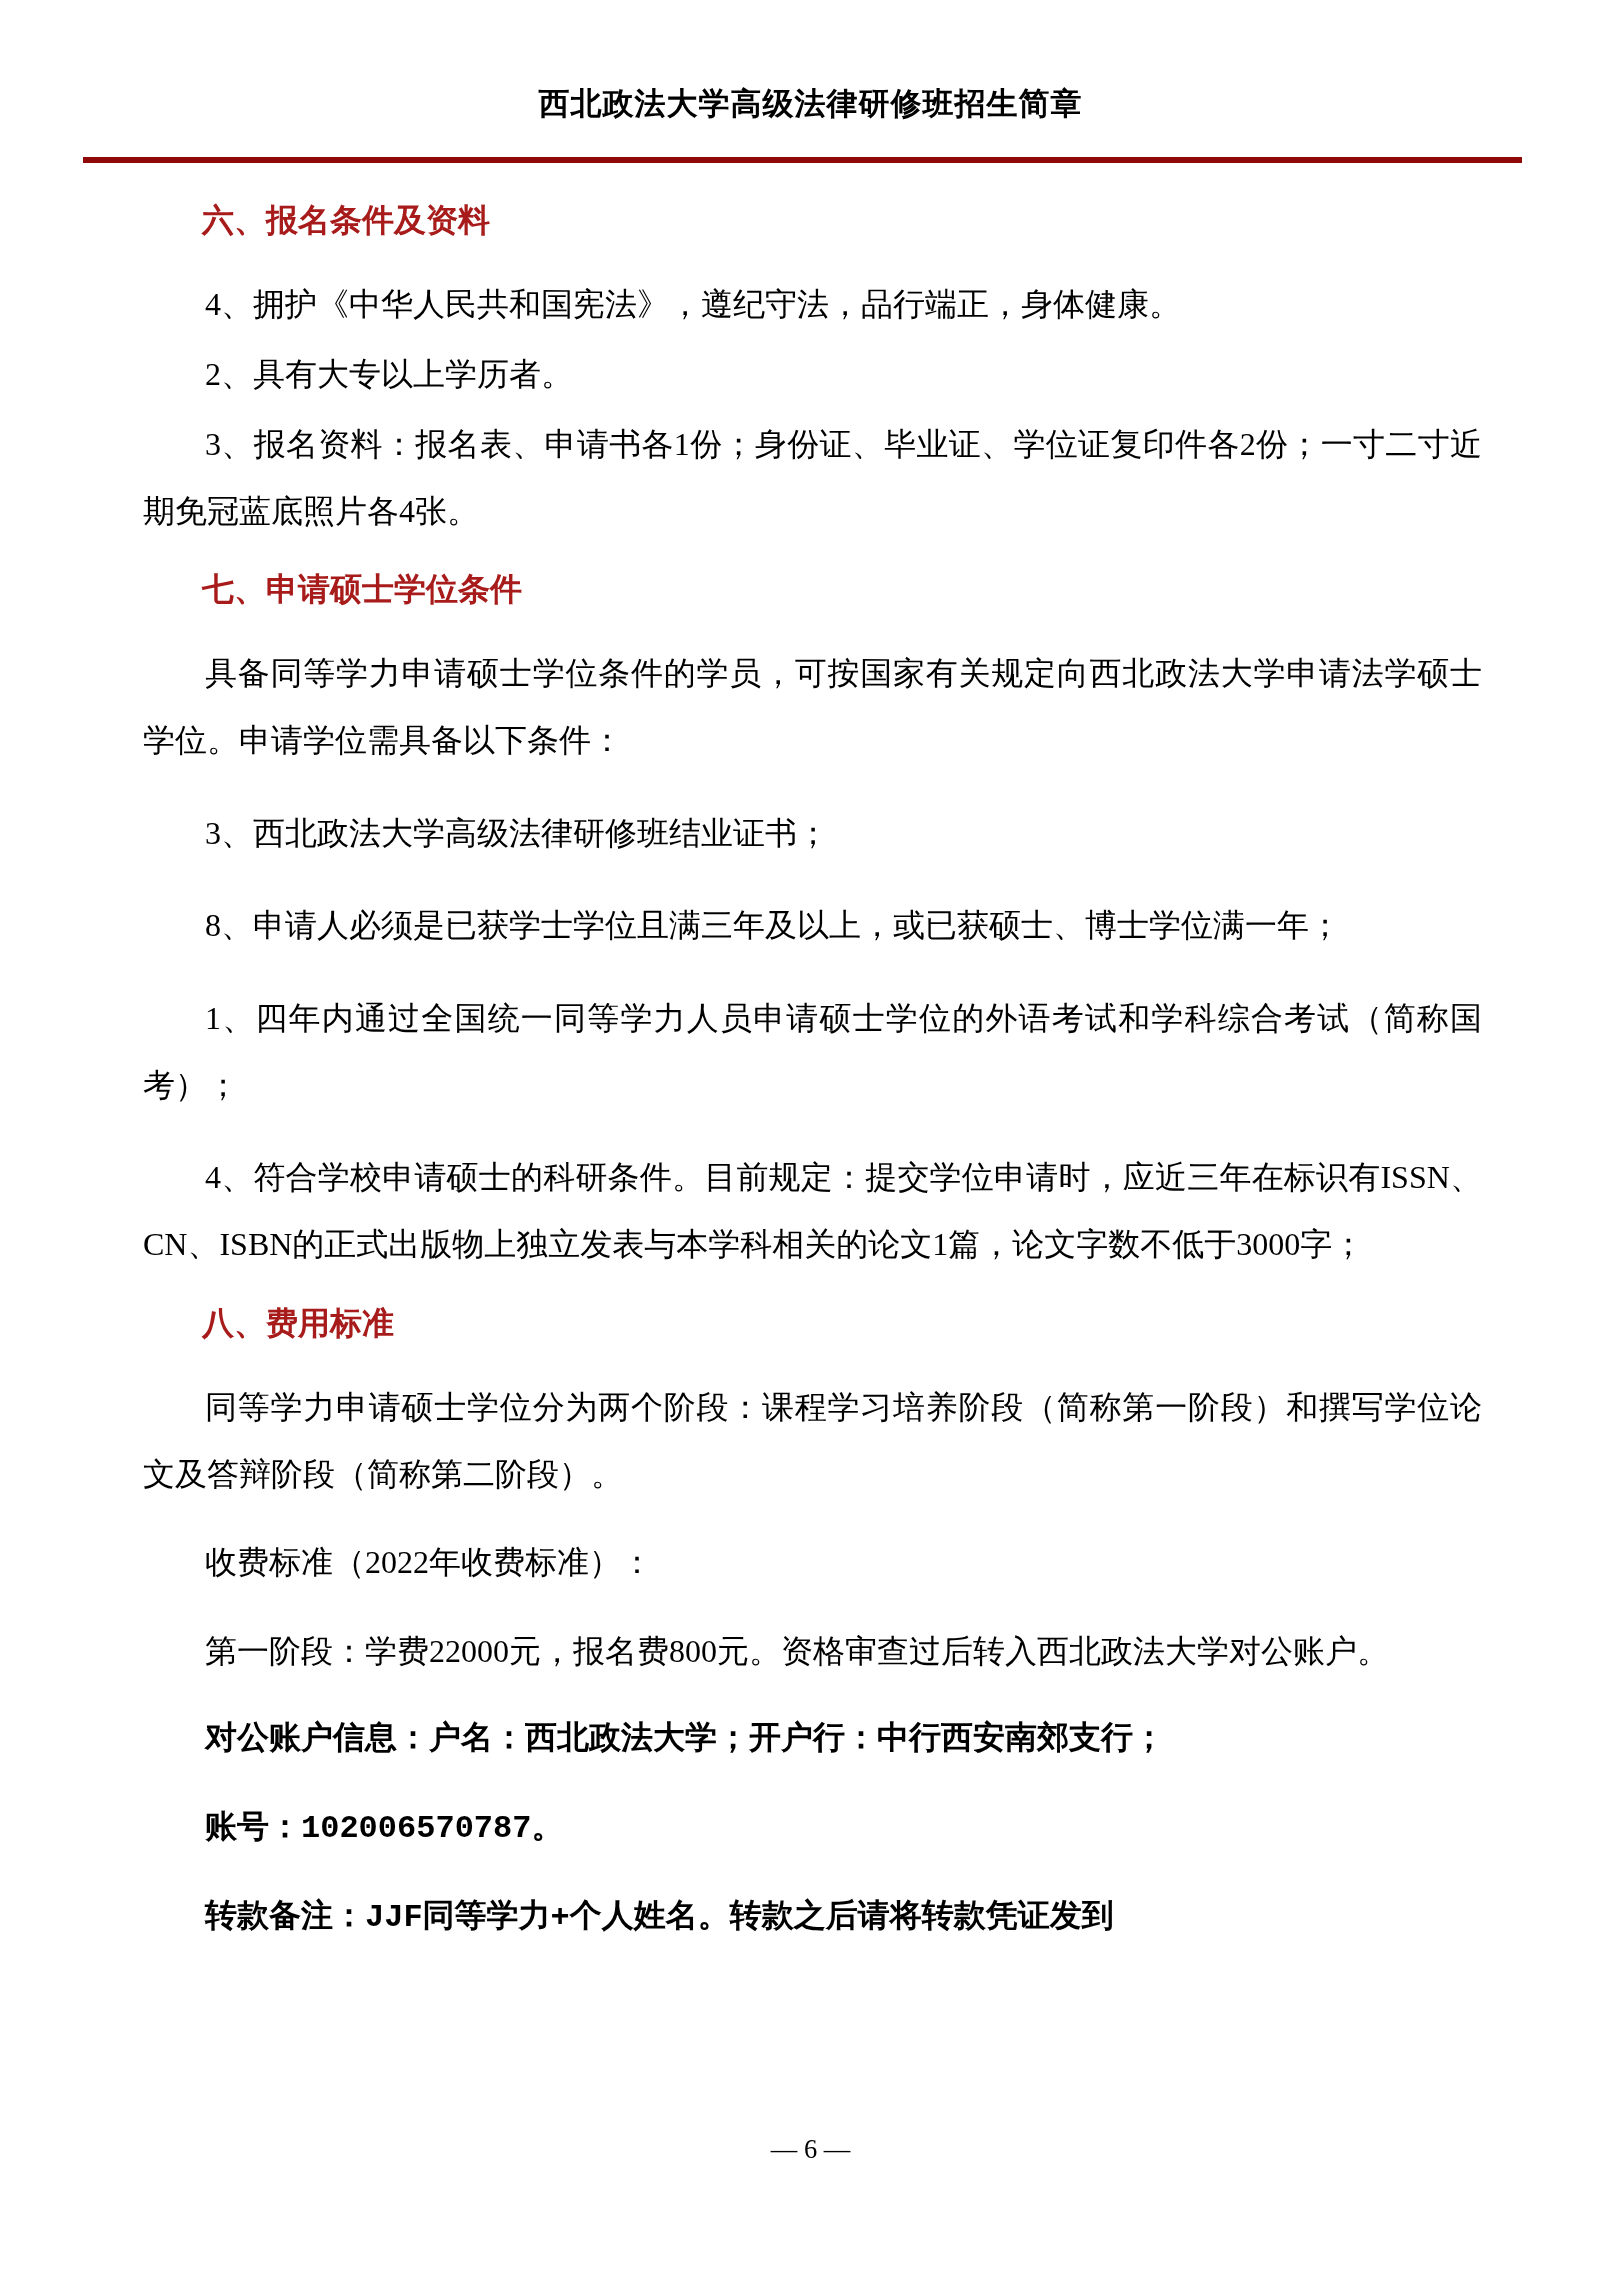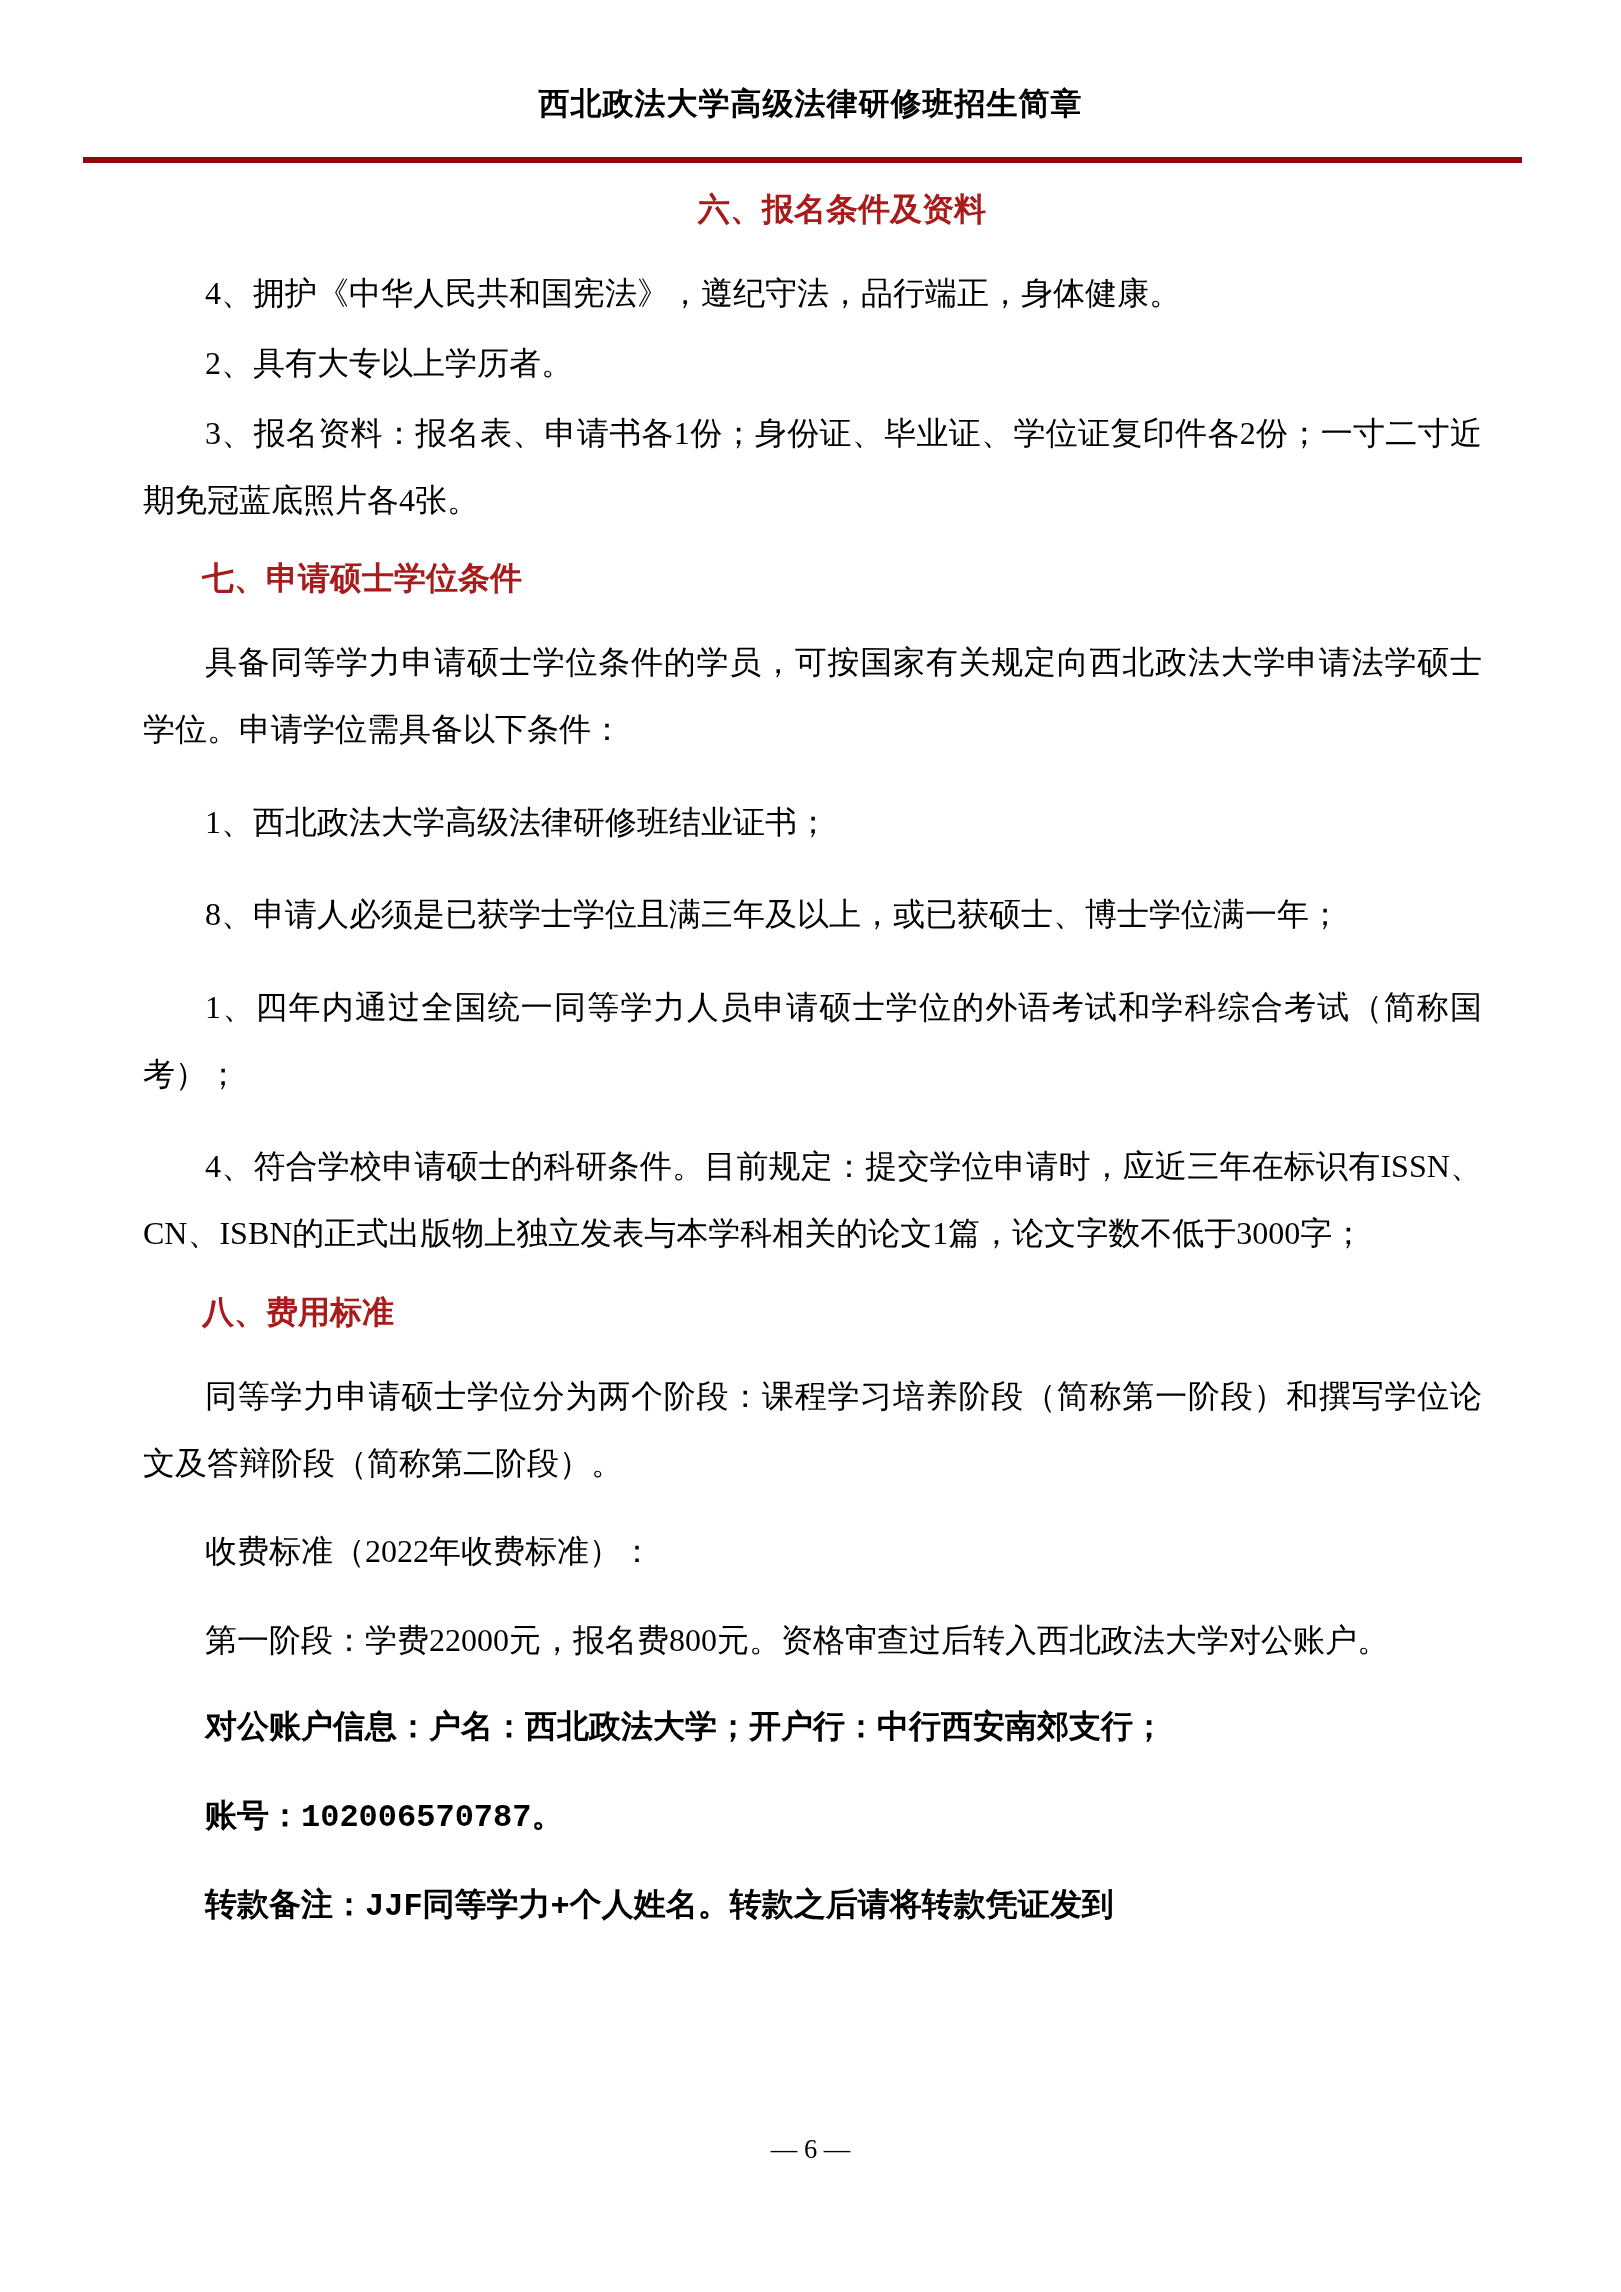--- a/index.html
+++ b/index.html
@@ -39,21 +39,21 @@
     text-align: justify;
   }
   .sec-heading {
     margin: 23.5px 0 29px 59px;
     font-size: 32px;
     line-height: 43px;
     font-weight: bold;
     color: #a81b1b;
     text-align: left;
   }
-  .sec-6 .sec-heading { margin-top: 25px; text-align: center; }
+  .sec-6 .sec-heading { margin-top: 36px; }
   .content p {
     margin: 0;
     text-indent: 62px;
   }
   .sec-6 p { margin-bottom: 2.9px; }
   .sec-7 p.item { margin-top: 25.5px; }
   .sec-8 p.para8 { margin-top: 21.6px; }
   .bold { font-weight: bold; font-family: Liberation Mono, monospace; }
   
   .page-footer {
@@ -82,21 +82,21 @@
     <section class="sec-6">
       <h2 class="sec-heading">六、报名条件及资料</h2>
       <p>4、拥护《中华人民共和国宪法》，遵纪守法，品行端正，身体健康。</p>
       <p>2、具有大专以上学历者。</p>
       <p>3、报名资料：报名表、申请书各1份；身份证、毕业证、学位证复印件各2份；一寸二寸近期免冠蓝底照片各4张。</p>
     </section>
 
     <section class="sec-7">
       <h2 class="sec-heading">七、申请硕士学位条件</h2>
       <p class="intro">具备同等学力申请硕士学位条件的学员，可按国家有关规定向西北政法大学申请法学硕士学位。申请学位需具备以下条件：</p>
-      <p class="item">1、西北政法大学高级法律研修班结业证书；</p>
+      <p class="item">3、西北政法大学高级法律研修班结业证书；</p>
       <p class="item">8、申请人必须是已获学士学位且满三年及以上，或已获硕士、博士学位满一年；</p>
       <p class="item">1、四年内通过全国统一同等学力人员申请硕士学位的外语考试和学科综合考试（简称国考）；</p>
       <p class="item">4、符合学校申请硕士的科研条件。目前规定：提交学位申请时，应近三年在标识有ISSN、CN、ISBN的正式出版物上独立发表与本学科相关的论文1篇，论文字数不低于3000字；</p>
     </section>
 
     <section class="sec-8">
       <h2 class="sec-heading">八、费用标准</h2>
       <p class="para8">同等学力申请硕士学位分为两个阶段：课程学习培养阶段（简称第一阶段）和撰写学位论文及答辩阶段（简称第二阶段）。</p>
       <p class="para8">收费标准（2022年收费标准）：</p>
       <p class="para8">第一阶段：学费22000元，报名费800元。资格审查过后转入西北政法大学对公账户。</p>

